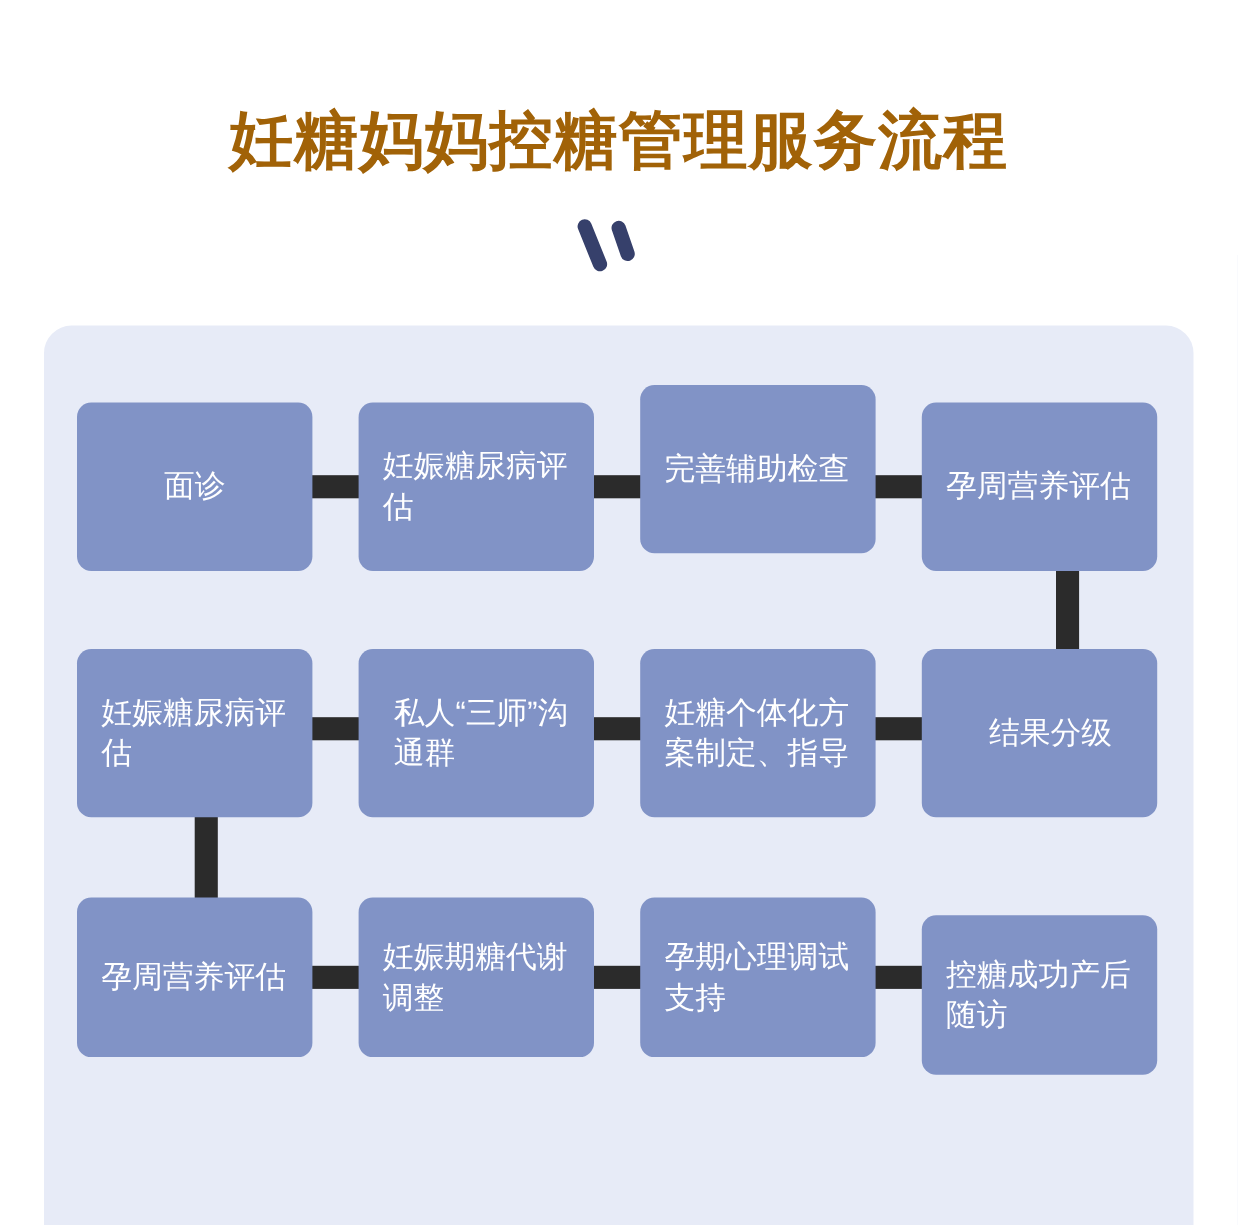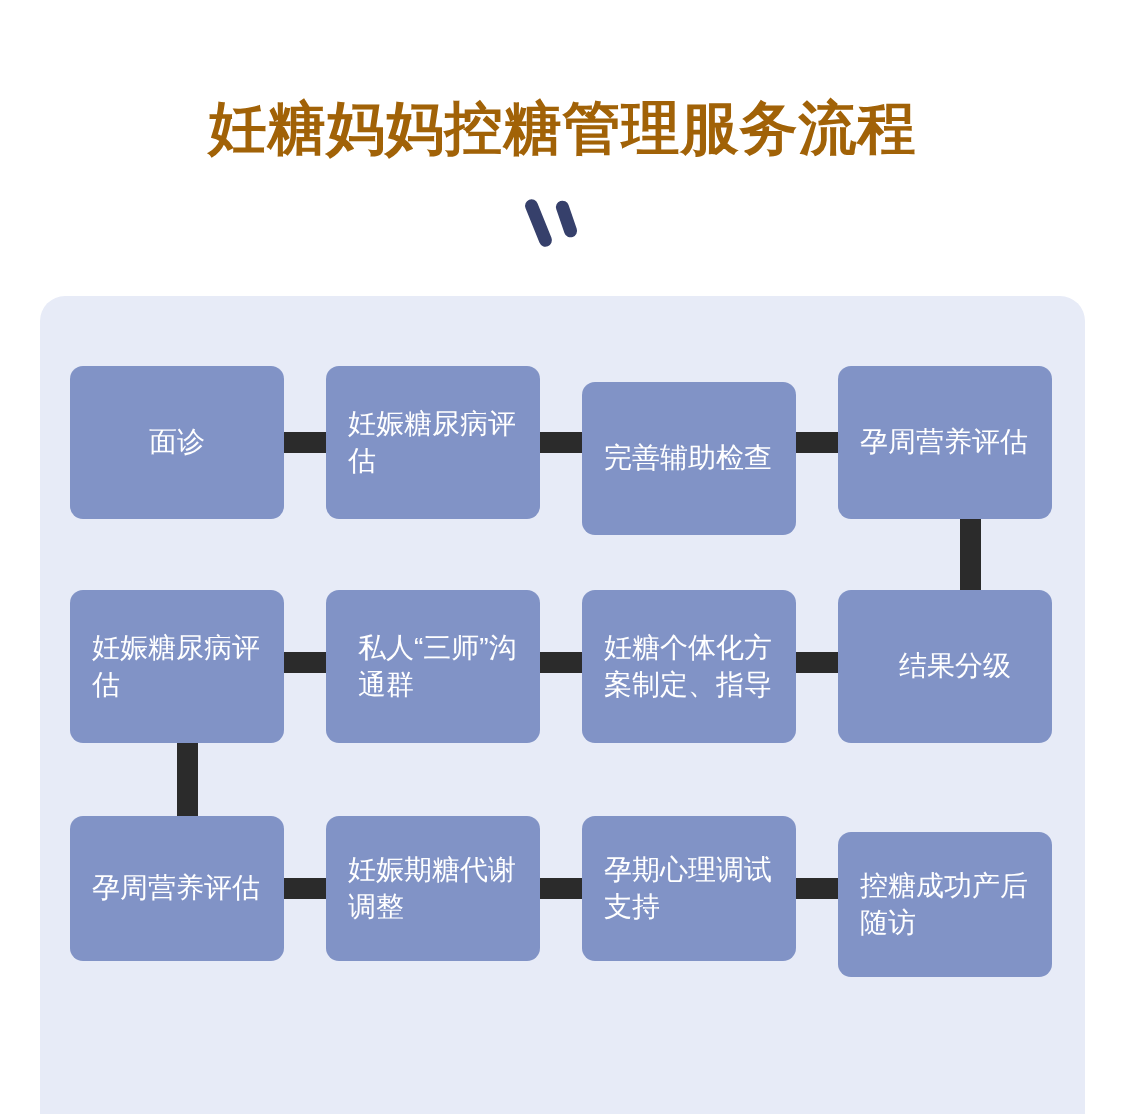--- a/index.html
+++ b/index.html
@@ -128,21 +128,21 @@
   <div class="conn" style="left:755px; top:582px; width:45px; height:21px;"></div>
 
   <div class="node center" style="left:30px; top:70px; width:214px; height:153px;">
     <span class="node-label">面诊</span>
   </div>
 
   <div class="node left" style="left:286px; top:70px; width:214px; height:153px;">
     <span class="node-label">妊娠糖尿病评估</span>
   </div>
 
-  <div class="node left" style="left:542px; top:86px; width:214px; height:153px;">
+  <div class="node left" style="left:542px; top:54px; width:214px; height:153px;">
     <span class="node-label">完善辅助检查</span>
   </div>
 
   <div class="node left" style="left:798px; top:70px; width:214px; height:153px;">
     <span class="node-label">孕周营养评估</span>
   </div>
 
   <div class="node left" style="left:30px; top:294px; width:214px; height:153px;">
     <span class="node-label">妊娠糖尿病评估</span>
   </div>

